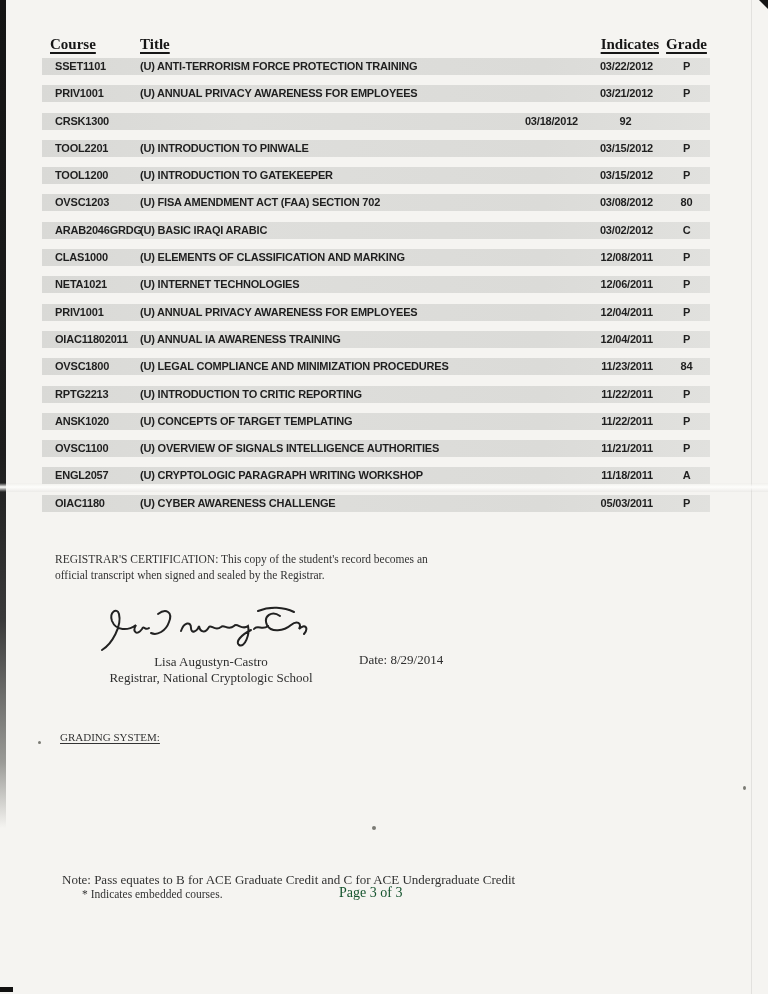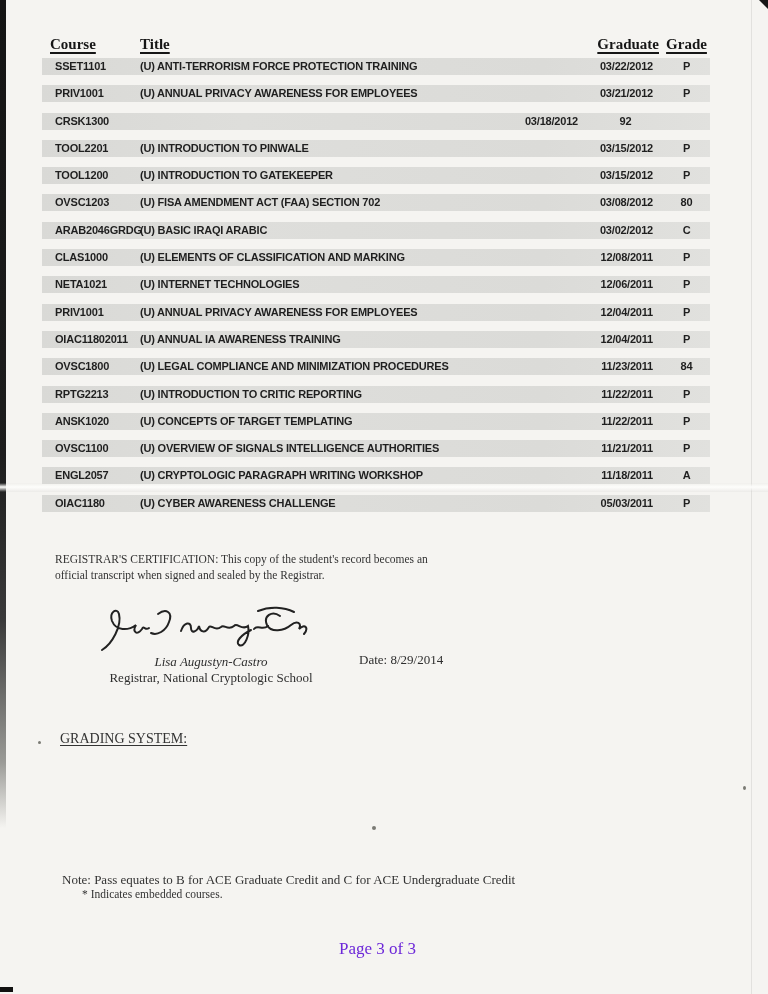--- a/index.html
+++ b/index.html
@@ -59,58 +59,58 @@
   .td.grade{text-align:center;}
 
   
   .certification{
     position:absolute;left:55px;top:551px;width:400px;
     font-size:11.5px;line-height:16px;color:#333;
   }
 
   
   .signature-svg{position:absolute;left:98px;top:604px;}
-  .signatory-name{position:absolute;left:131px;top:654px;width:160px;text-align:center;font-size:13px;color:#2e2e2e;font-style:italic;}
+  .signatory-name{position:absolute;left:131px;top:654px;width:160px;text-align:center;font-size:13px;color:#2e2e2e;}
   .signatory-title{position:absolute;left:101px;top:670px;width:220px;text-align:center;font-size:13px;color:#2e2e2e;}
   .sign-date{position:absolute;left:359px;top:652px;font-size:13px;color:#2e2e2e;}
 
   
   .grading{position:absolute;left:60px;top:731px;font-size:11.5px;color:#333;}
   .grading-heading{
-    text-decoration:underline;text-underline-offset:2px;margin-bottom:4px;font-size:14px;color:#333;
+    text-decoration:underline;text-underline-offset:2px;margin-bottom:4px;font-size:11px;color:#333;
   }
   .grading-items{margin:0;padding:0 0 0 15px;list-style:none;}
   .grading-items li{line-height:13.8px;}
 
   
   .note-line{position:absolute;left:62px;top:872px;font-size:13px;color:#333;}
   .embedded-line{position:absolute;left:82px;top:888px;font-size:11.5px;color:#333;}
 
   
-  .page-number{position:absolute;left:339px;top:939px;font-size:17px;color:#6d28d9;}
+  .page-number{position:absolute;left:339px;top:885px;font-size:14px;color:#14532d;}
 </style>
 </head>
 <body>
 
 <div class="page">
 
   <div class="edge-strip-left"></div>
   <div class="corner-mark-tr"></div>
   <div class="corner-mark-bl"></div>
   <div class="edge-line-right"></div>
   <div class="fold-crease"></div>
   <div class="speck s1"></div>
   <div class="speck s2"></div>
   <div class="speck s3"></div>
 
   <div class="transcript-table">
     <div class="thead">
       <span class="th course">Course</span>
       <span class="th title">Title</span>
-      <span class="th completed">Graduate</span>
+      <span class="th completed">Indicates</span>
       <span class="th grade">Grade</span>
     </div>
     <div class="tbody">
 
     <div class="trow">
         <span class="td course">SSET1101</span>
         <span class="td title">(U) ANTI-TERRORISM FORCE PROTECTION TRAINING</span>
         <span class="td completed">03/22/2012</span>
         <span class="td grade">P</span>
       </div>

